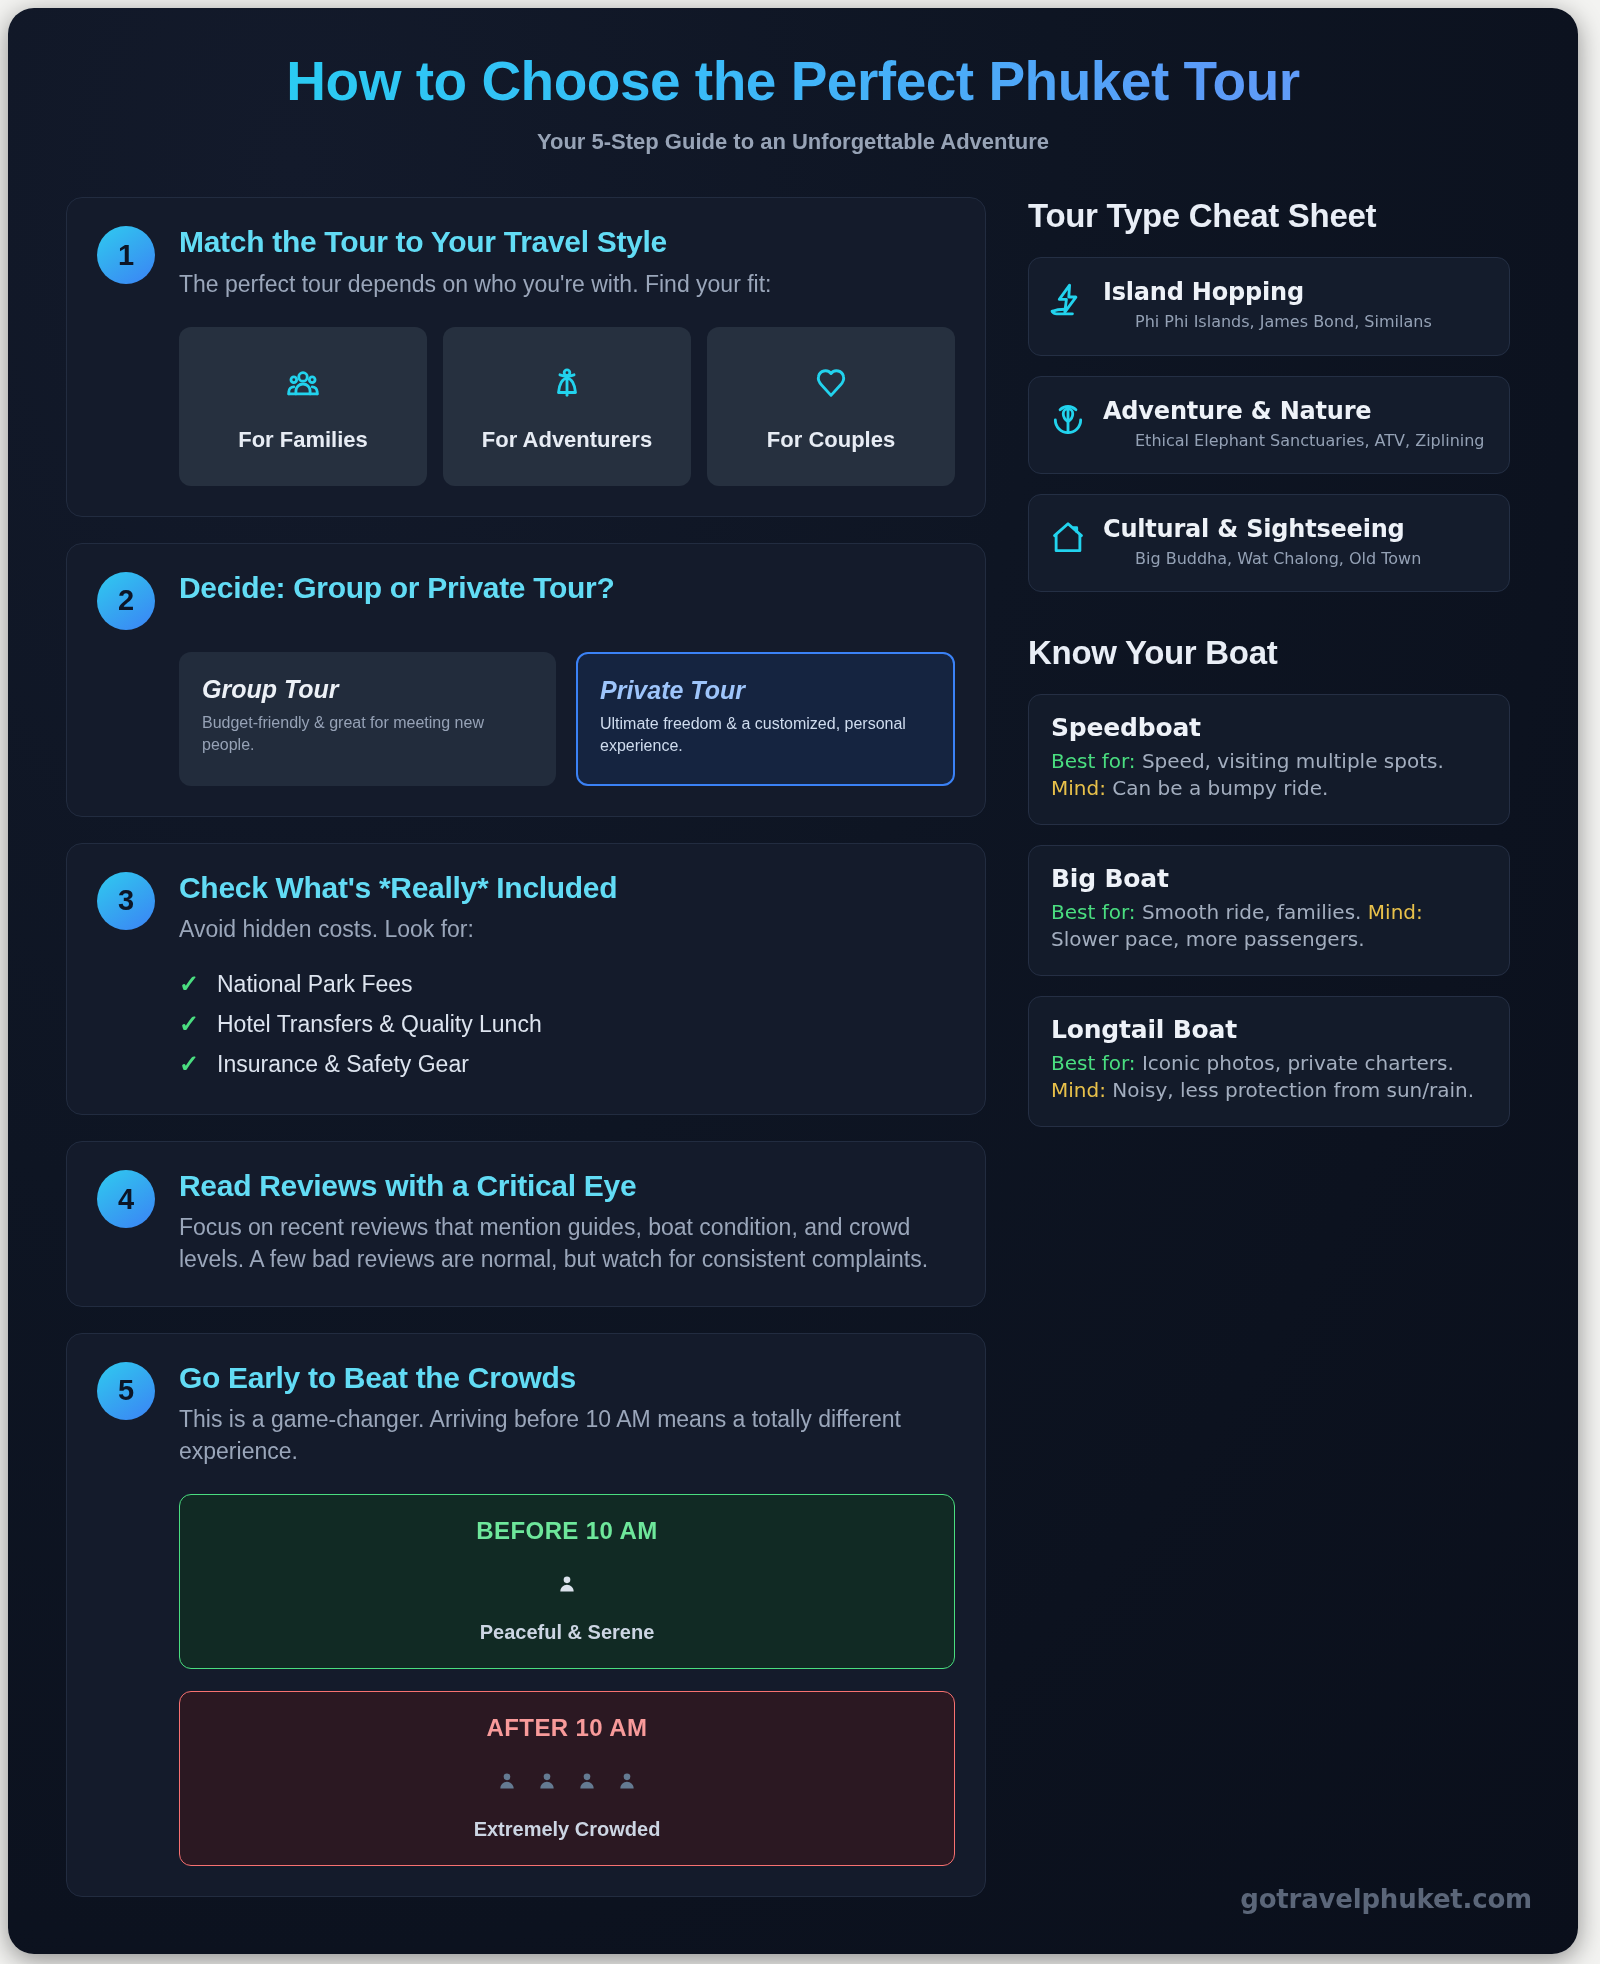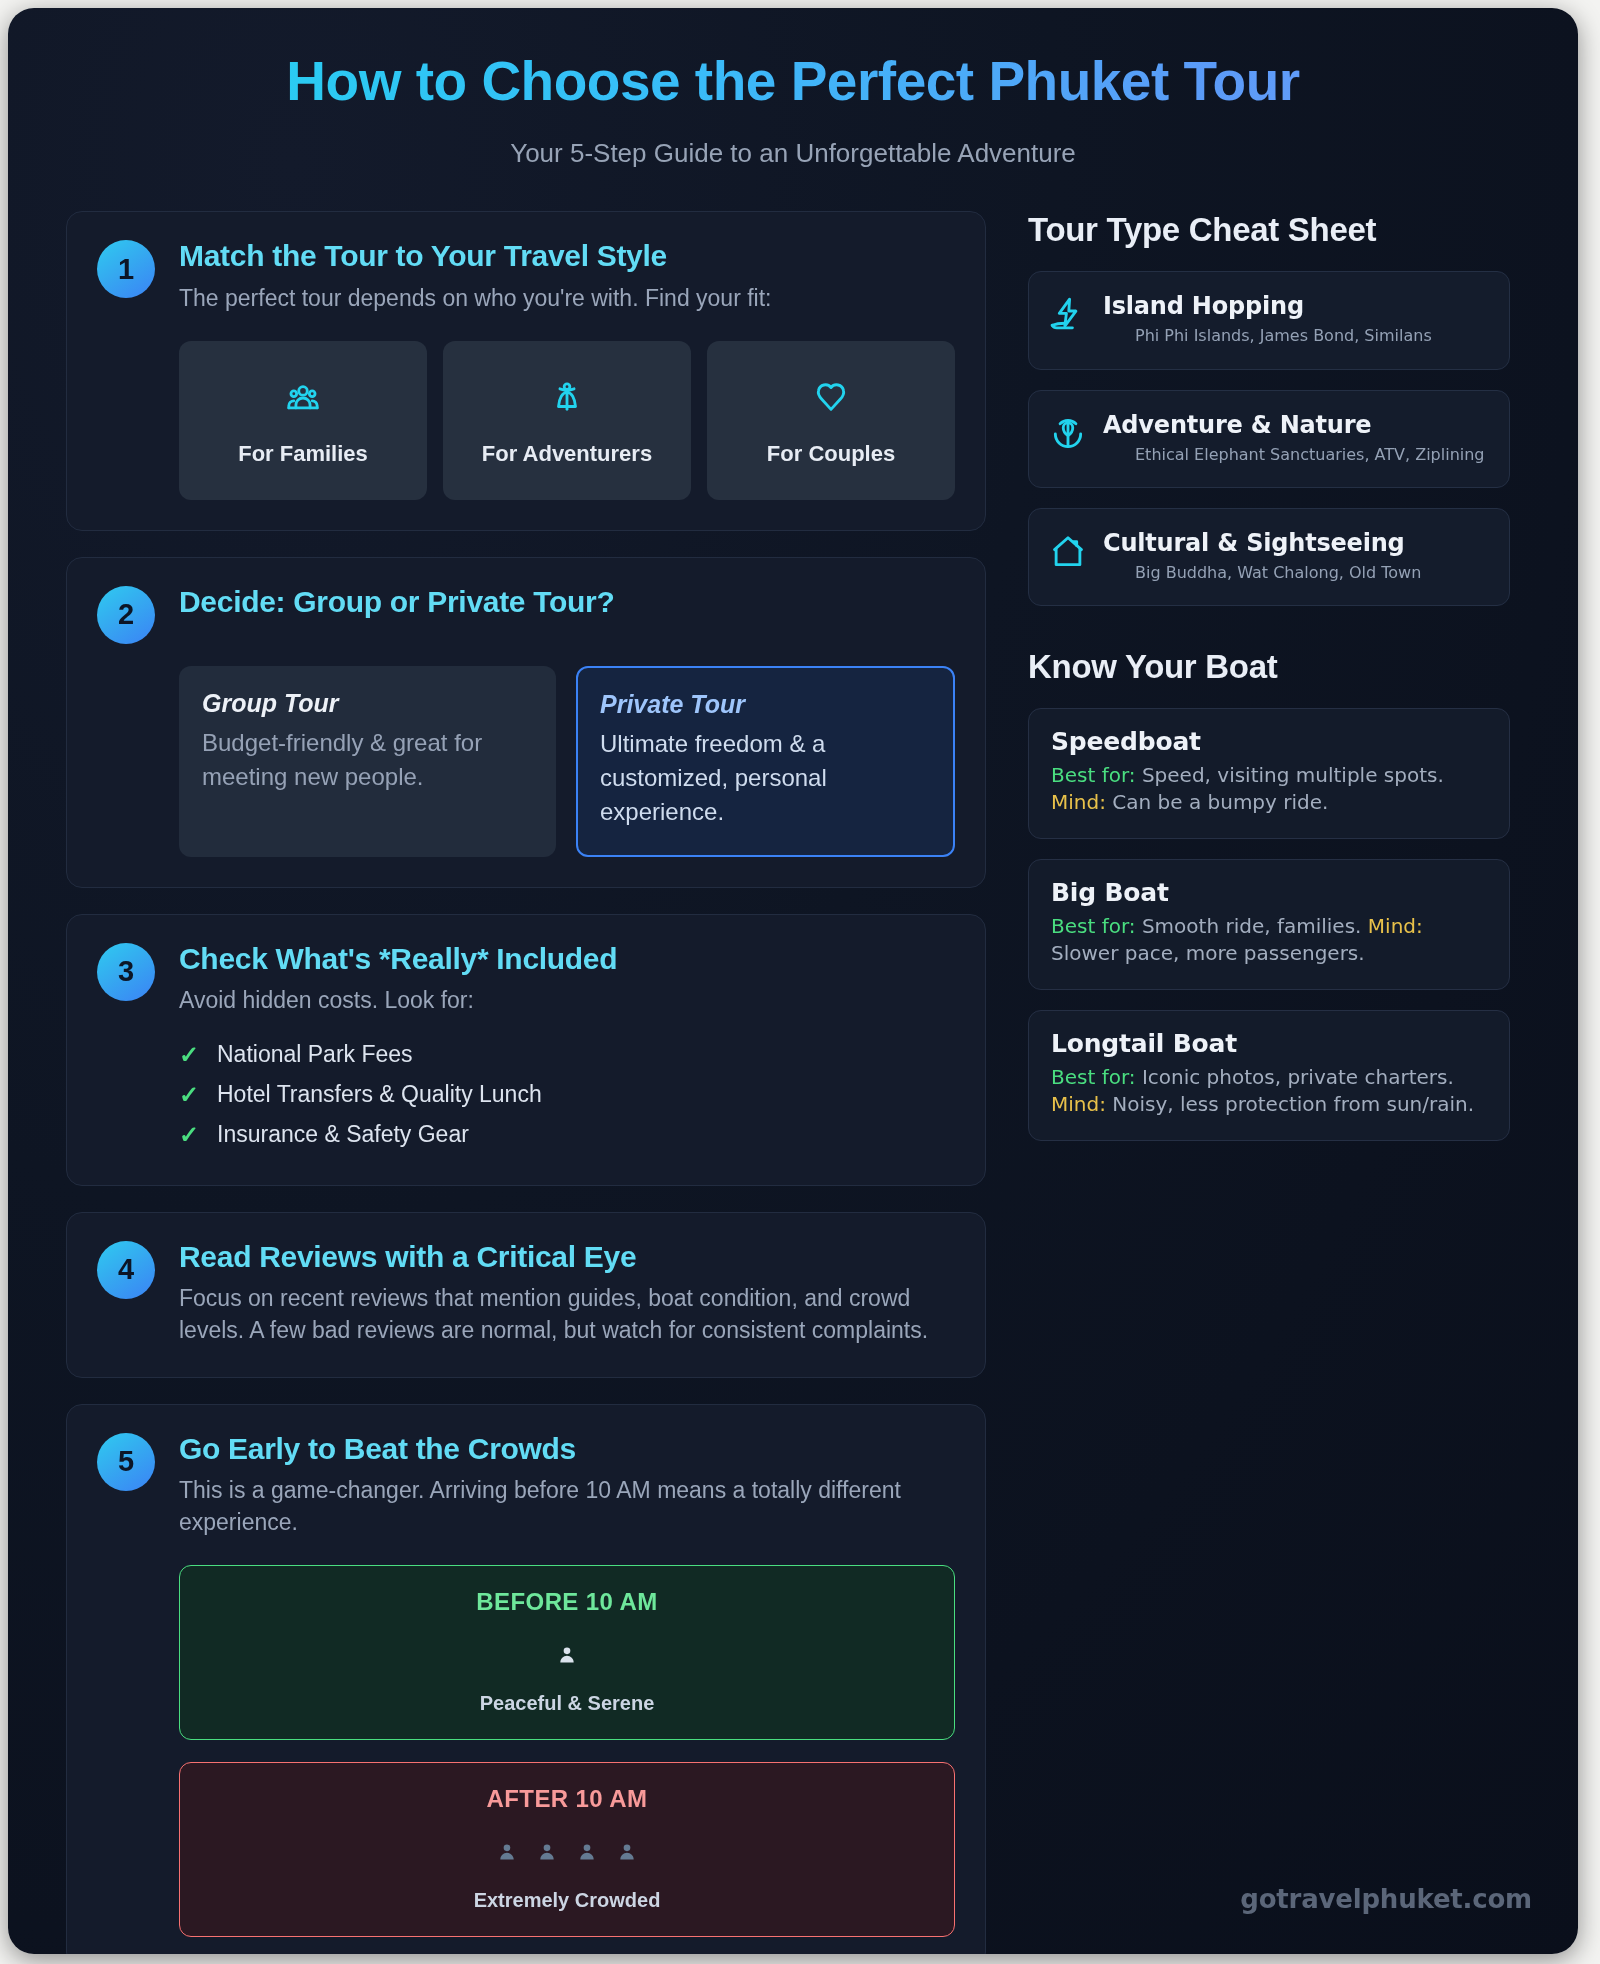--- a/index.html
+++ b/index.html
@@ -39,24 +39,24 @@
     letter-spacing: -0.5px;
     line-height: 1.08;
     background: linear-gradient(90deg, #22d3ee 0%, #38bdf8 42%, #5b9bf8 78%, #6f9ffb 100%);
     -webkit-background-clip: text;
     background-clip: text;
     color: transparent;
     -webkit-text-fill-color: transparent;
   }
 
   .subtitle {
-    margin-top: 27px;
-    font-size: 26px;
+    margin-top: 18px;
+    font-size: 22px;
     color: #97a3b6;
-    font-weight: normal;
+    font-weight: bold;
   }
 
   
   .body-grid {
     display: flex;
     gap: 42px;
     padding: 36px 44px 0 58px;
   }
 
   .col-left { width: 920px; flex: none; }
@@ -158,21 +158,21 @@
     font-size: 25px;
     font-weight: bold;
     color: #edf1f7;
     margin-bottom: 8px;
     font-style: italic;
   }
 
   .compare-card.highlight .compare-title { color: #9ec5fb; }
 
   .compare-desc {
-    font-size: 24px;
+    font-size: 16px;
     color: #96a2b6;
     line-height: 1.42;
   }
 
   .compare-card.highlight .compare-desc { color: #cfdcee; }
 
   
   .checklist { margin-top: 18px; margin-left: 82px; }
 
   .check-item {

